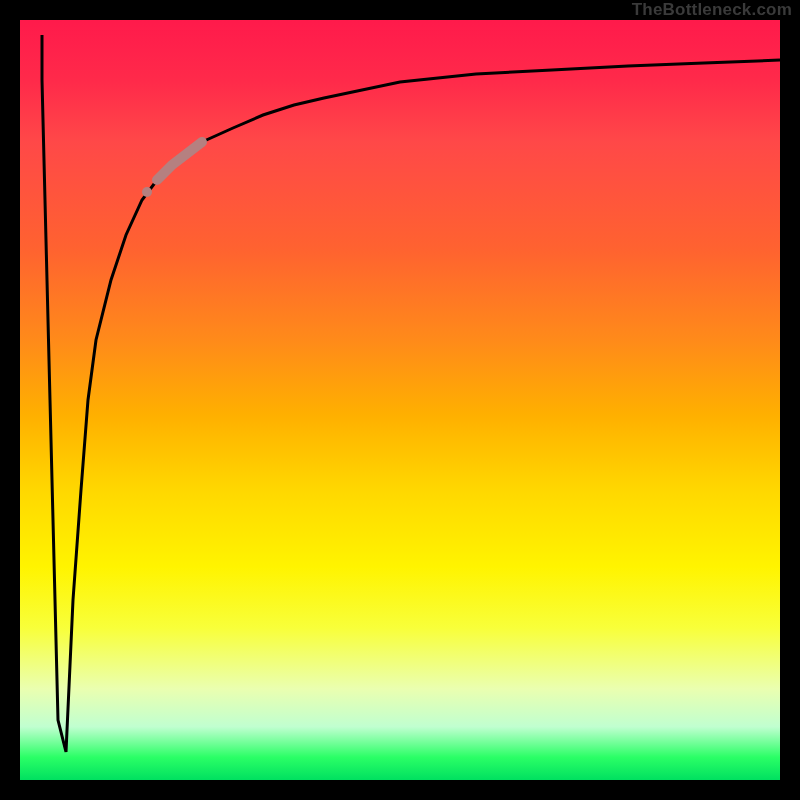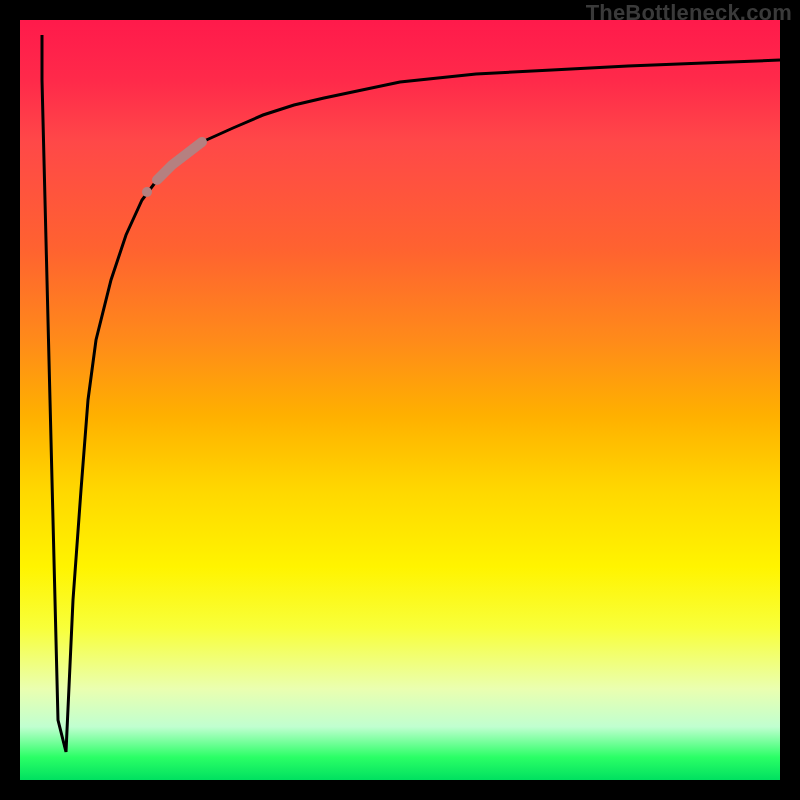--- a/index.html
+++ b/index.html
@@ -50,21 +50,21 @@
     position: absolute;
     inset: 0;
     width: 760px;
     height: 760px;
   }
   .watermark {
     position: absolute;
     top: 0;
     right: 8px;
     color: #3a3a3a;
-    font-size: 22px;
+    font-size: 17px;
     font-weight: 600;
     letter-spacing: 0.2px;
     user-select: none;
   }
 </style>
 </head>
 <body>
 
 <div class="frame">
   <div class="watermark">TheBottleneck.com</div>

